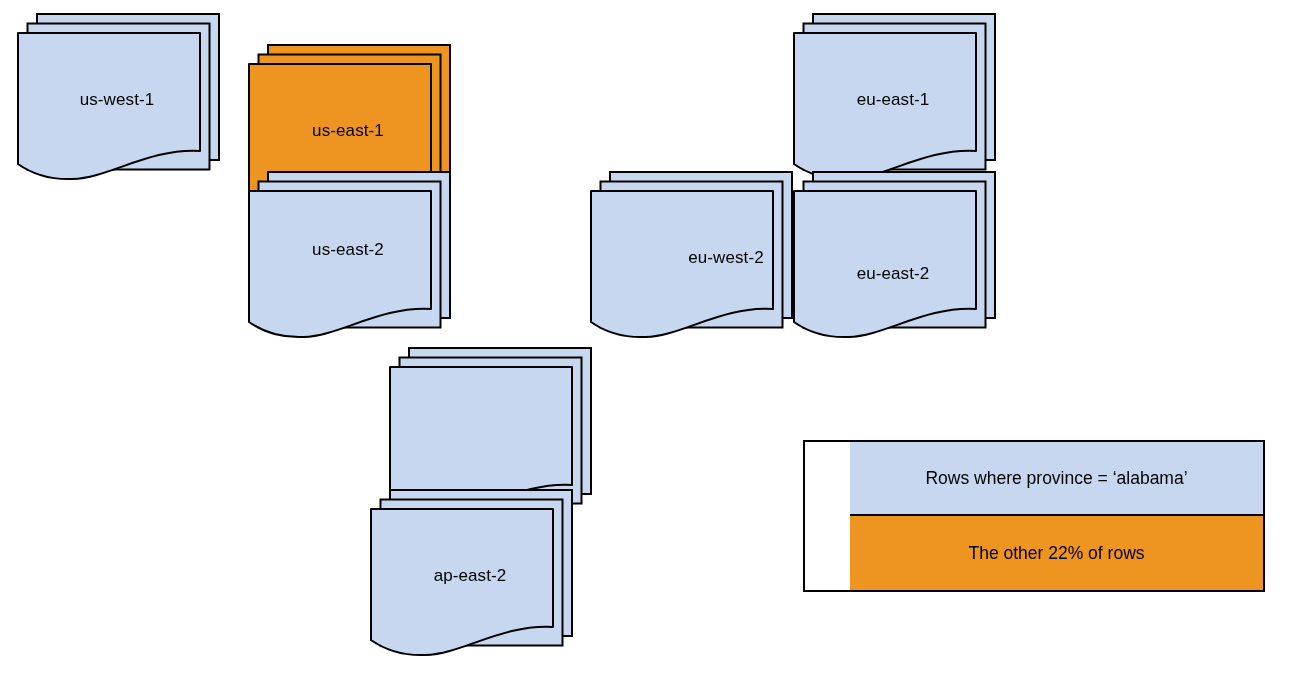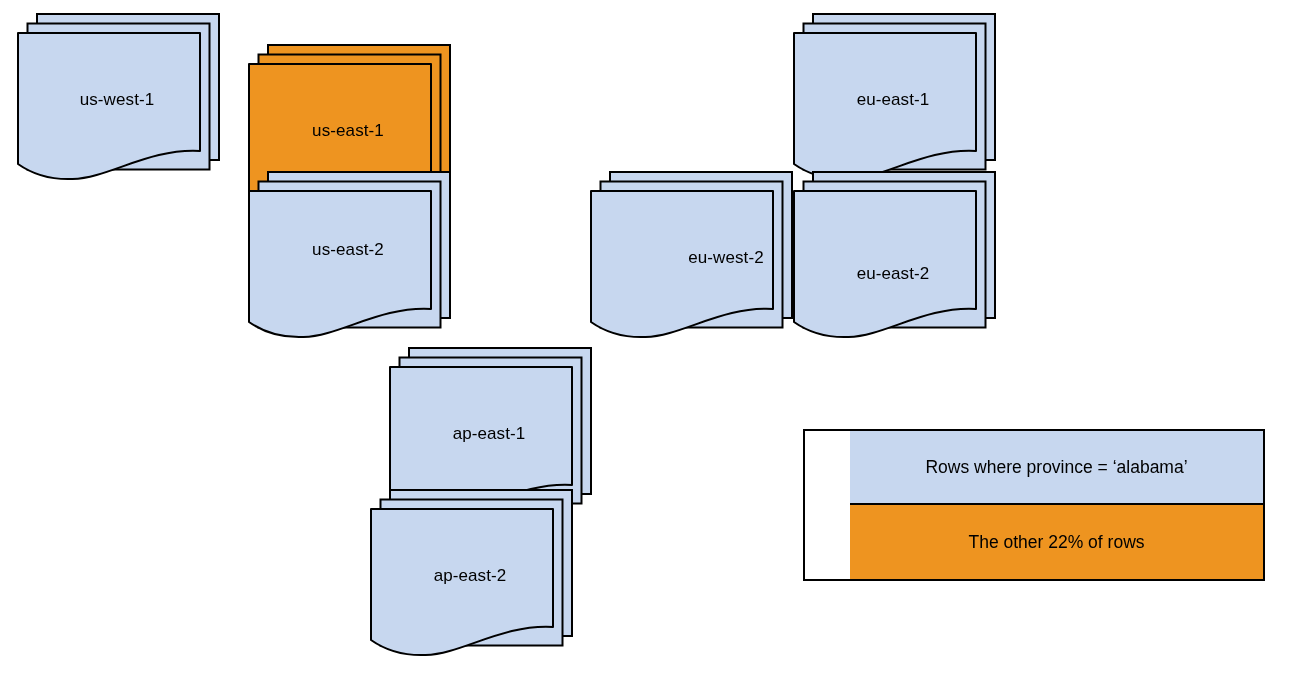--- a/index.html
+++ b/index.html
@@ -52,21 +52,21 @@
     letter-spacing: 0.1px;
     color: #000000;
     pointer-events: none;
     white-space: nowrap;
   }
 
   
   .legend {
     position: absolute;
     left: 803px;
-    top: 429px;
+    top: 440px;
     width: 462px;
     height: 152px;
     border: 2px solid #000000;
     box-sizing: border-box;
     display: flex;
     flex-direction: column;
     padding-left: 45px;
   }
   .legend-row {
     flex: 1 1 50%;
@@ -137,21 +137,20 @@
         <path d="M 0 0 L 182 0 L 182 118 C 131.04 115 91 145 54.6 146 C 30.94 147 12.740000000000002 140 0 131 Z" transform="translate(0,19)" fill="#c7d7ef" stroke="#000000" stroke-width="2" stroke-linejoin="round"></path>
       </svg>
       <div class="stack-label" style="top: 35px;">eu-east-2</div>
     </div>
     <div class="stack" style="left: 390px; top: 348px;">
       <svg viewBox="0 0 216 160" width="216" height="160">
         <rect x="19" y="0" width="182" height="146" fill="#c7d7ef" stroke="#000000" stroke-width="2"></rect>
         <rect x="9.5" y="9.5" width="182" height="146" fill="#c7d7ef" stroke="#000000" stroke-width="2"></rect>
         <path d="M 0 0 L 182 0 L 182 118 C 131.04 115 91 145 54.6 146 C 30.94 147 12.740000000000002 140 0 131 Z" transform="translate(0,19)" fill="#c7d7ef" stroke="#000000" stroke-width="2" stroke-linejoin="round"></path>
       </svg>
-      <div class="stack-label" style="top: 19px;">ap-east-1</div>
     </div>
     <div class="stack" style="left: 371px; top: 490px; text-decoration: underline;">
       <svg viewBox="0 0 216 160" width="216" height="160">
         <rect x="19" y="0" width="182" height="146" fill="#c7d7ef" stroke="#000000" stroke-width="2"></rect>
         <rect x="9.5" y="9.5" width="182" height="146" fill="#c7d7ef" stroke="#000000" stroke-width="2"></rect>
         <path d="M 0 0 L 182 0 L 182 118 C 131.04 115 91 145 54.6 146 C 30.94 147 12.740000000000002 140 0 131 Z" transform="translate(0,19)" fill="#c7d7ef" stroke="#000000" stroke-width="2" stroke-linejoin="round"></path>
       </svg>
       <div class="stack-label" style="top: 19px;">ap-east-2</div>
     </div>
   </div>

